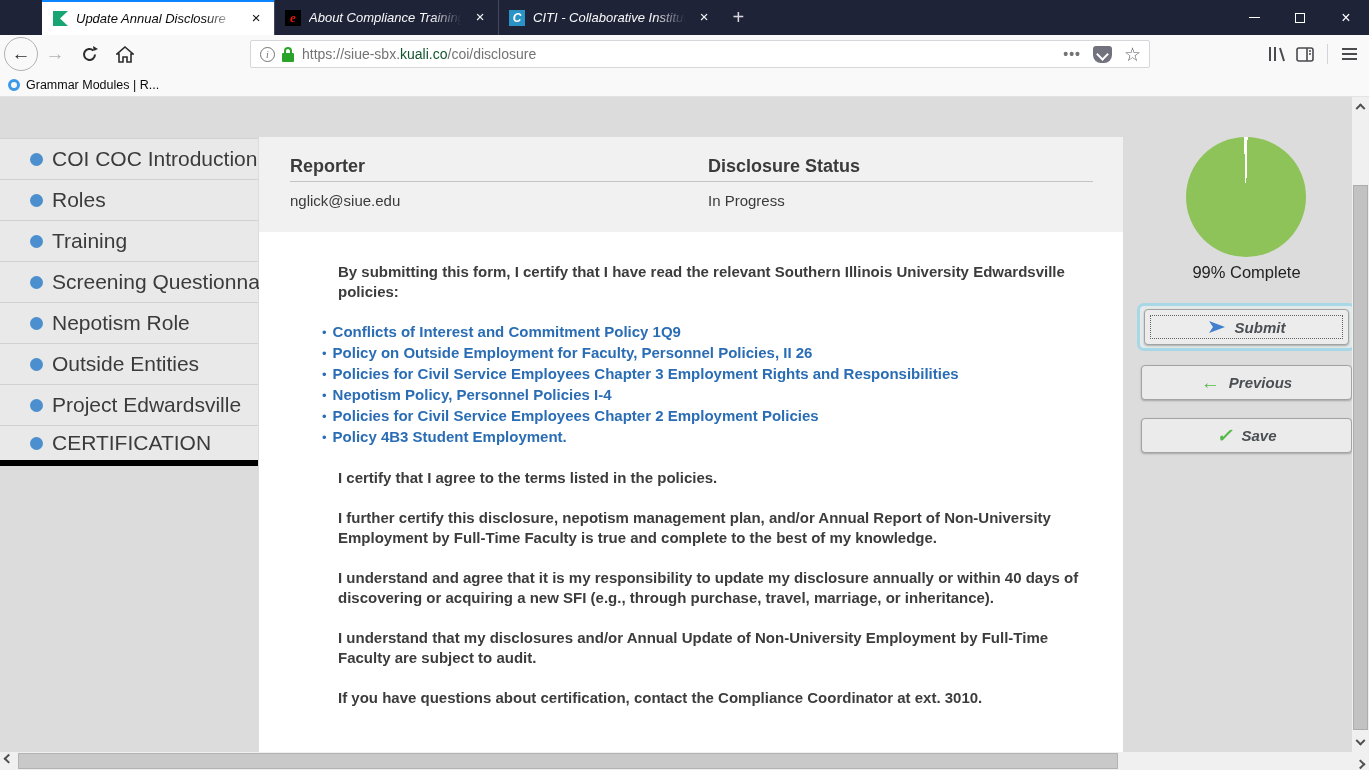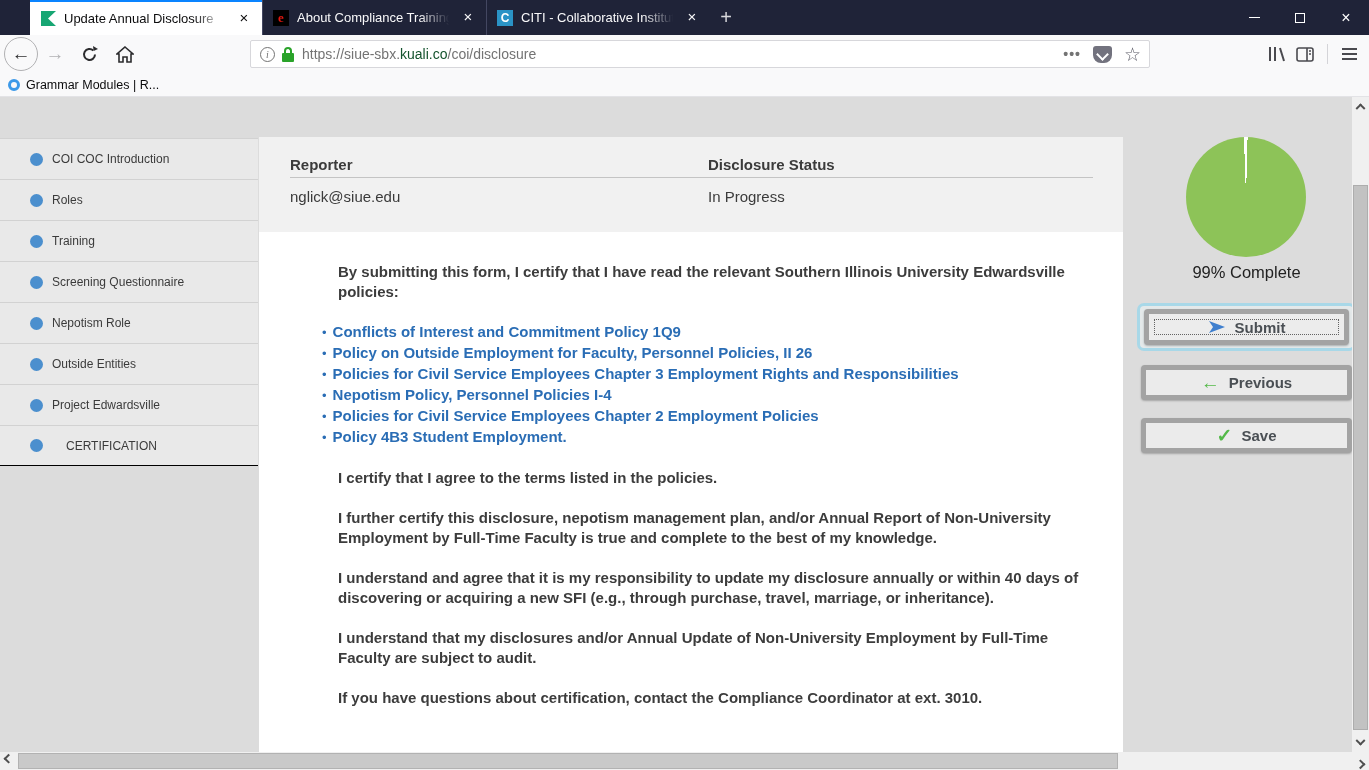--- a/index.html
+++ b/index.html
@@ -1,21 +1,21 @@
 <!DOCTYPE html>
 <html><head>
 <meta charset="utf-8">
 <style>
   * { margin:0; padding:0; box-sizing:border-box; }
   html,body { width:1369px; height:770px; font-family:"Liberation Sans", sans-serif; }
   #window { position:relative; width:1369px; height:770px; background:#dcdcdc; overflow:hidden; }
 
   
   .titlebar { position:absolute; left:0; top:0; width:1369px; height:35px; background:#1f2338; display:flex; }
-  .tabstrip { display:flex; height:35px; margin-left:30px; }
+  .tabstrip { display:flex; height:35px; margin-left:42px;font-style:italic; }
   .tab { position:relative; width:224px; height:35px; display:flex; align-items:center; padding:0 8px 0 10px; color:#f9f9fa; font-size:13px; border-left:1px solid #434761; cursor:default; }
   .tab.active { background:#ffffff; color:#0c0c0d; border-left:none; border-top:2px solid #0a84ff; width:232px; }
   .tab .favicon { width:16px; height:16px; margin-right:8px; flex:0 0 16px; display:flex; align-items:center; justify-content:center; font-weight:bold; }
   .tab .tab-title { flex:1; white-space:nowrap; overflow:hidden; -webkit-mask-image:linear-gradient(90deg,#000 78%,transparent 97%); mask-image:linear-gradient(90deg,#000 78%,transparent 97%); }
   .tab .tab-close { width:20px; height:20px; line-height:18px; text-align:center; font-size:15px; border-radius:2px; margin-left:4px; }
   .favicon-e { background:#000; color:#e3170f; font-size:13px; font-family:"Liberation Serif",serif; }
   .favicon-citi { background:#2a93c6; color:#fff; font-size:12px; }
   .newtab-btn { width:32px; height:35px; color:#d8d8dc; font-size:20px; font-weight:300; display:flex; align-items:center; justify-content:center; }
   .win-controls { position:absolute; right:0; top:0; height:35px; display:flex; }
   .win-btn { width:46px; height:35px; display:flex; align-items:center; justify-content:center; color:#fff; }
@@ -52,47 +52,47 @@
   .bookmarks { position:absolute; left:0; top:73px; width:1369px; height:24px; background:#f9f9fa; border-bottom:1px solid #e3e3e6; display:flex; align-items:center; }
   .bookmark-item { display:flex; align-items:center; margin-left:8px; font-size:12.5px; color:#0c0c0d; }
   .bookmark-fav { width:12px; height:12px; border:3px solid #3c99e8; border-radius:50%; margin-right:6px; }
 
   
   .page { position:absolute; left:0; top:97px; width:1352px; height:655px; background:#dcdcdc; overflow:hidden; }
 
   
   .side-nav { position:absolute; left:0; top:41px; width:258px; background:#e9e9e9; }
   .side-item { height:41px; display:flex; align-items:center; border-top:1px solid #d2d2d2; padding-left:30px; cursor:pointer; }
-  .side-item:last-child { border-bottom:1px solid #000000;gap:14px; }
+  .side-item:last-child { border-bottom:6px solid #000000; }
   .side-dot { width:13px; height:13px; border-radius:50%; background:#4b8fce; margin-right:9px; flex:0 0 13px; }
-  .side-label { font-size:12px; color:#3b3b3b; white-space:nowrap; }
+  .side-label { font-size:21px; color:#3b3b3b; white-space:nowrap; }
 
   
   .card { position:absolute; left:259px; top:40px; width:864px; height:618px; background:#ffffff; }
   .card-header { height:95px; background:#f1f1f1; position:relative; }
-  .field-label { font-size:15px; font-weight:bold; color:#3b3b3b; padding-top:19px; }
+  .field-label { font-size:18px; font-weight:bold; color:#3b3b3b; padding-top:19px; }
   .hairline { height:1px; background:#c4c4c4; margin-top:4px; }
   .col-reporter { position:absolute; left:31px; top:0; width:460px; }
   .col-status { position:absolute; left:449px; top:0; width:385px; }
   .field-value { font-size:15px; color:#3b3b3b; margin-top:9px; line-height:20px; }
   .card-body { padding:30px 30px 0 31px; }
   .cert-p { font-size:15px; font-weight:600; color:#3c3c3c; line-height:20px; margin-bottom:20px;margin-left:48px; }
   .policy-list { list-style:none; margin:0 0 20px 32px; }
   .policy-list li { line-height:20px; font-size:15px; }
   .policy-list .bullet { color:#2a6db5; margin-right:6px; font-size:13px; }
   .policy-link { color:#2a6db5; font-weight:700; text-decoration:none; }
 
   
   .panel { position:absolute; left:1141px; top:0; width:211px; }
   .pie { position:absolute; left:45px; top:40px; width:120px; height:120px; border-radius:50%;
          background:conic-gradient(from -2deg, #ffffff 0deg 3.5deg, #8dc358 3.5deg 360deg); }
   .pie-label { position:absolute; left:0; top:166px; width:211px; text-align:center; font-size:16.5px; color:#222; }
-  .btn { position:absolute; left:0; width:211px; height:35px; background:#ebebeb; border:5px solid #a3a3a3; border-radius:4px;
+  .btn { position:absolute; left:0; width:211px; height:35px; background:#ebebeb; border:1px solid #a3a3a3; border-radius:4px;
          box-shadow:0 1px 2px rgba(0,0,0,0.25); display:flex; align-items:center; justify-content:center;
-         font-size:15px; font-weight:600; color:#4a4f54; cursor:pointer; }
+         font-size:15px; font-weight:600; color:#4a4f54; cursor:pointer;font-style:italic; }
   .submit-ring { position:absolute; left:-4px; top:206px; width:219px; height:48px; border:3px solid #a8d8e8; border-radius:7px; background:#e4e9ea; }
   .btn-submit { left:4px; top:3px; width:205px; height:36px; position:absolute; background:#ececec; }
   .btn-submit .dotted { position:absolute; left:5px; top:5px; right:5px; bottom:5px; border:1px dotted #636363; display:flex; align-items:center; justify-content:center; gap:9px; }
   .btn-prev { top:268px; }
   .btn-save { top:321px; }
   .btn .g-icon { color:#53b948; font-size:19px; font-weight:bold; margin-right:9px; line-height:1; }
   .send-svg { display:block; }
 
   
   .vscroll { position:absolute; left:1352px; top:97px; width:17px; height:655px; background:#f0f0f0; }

